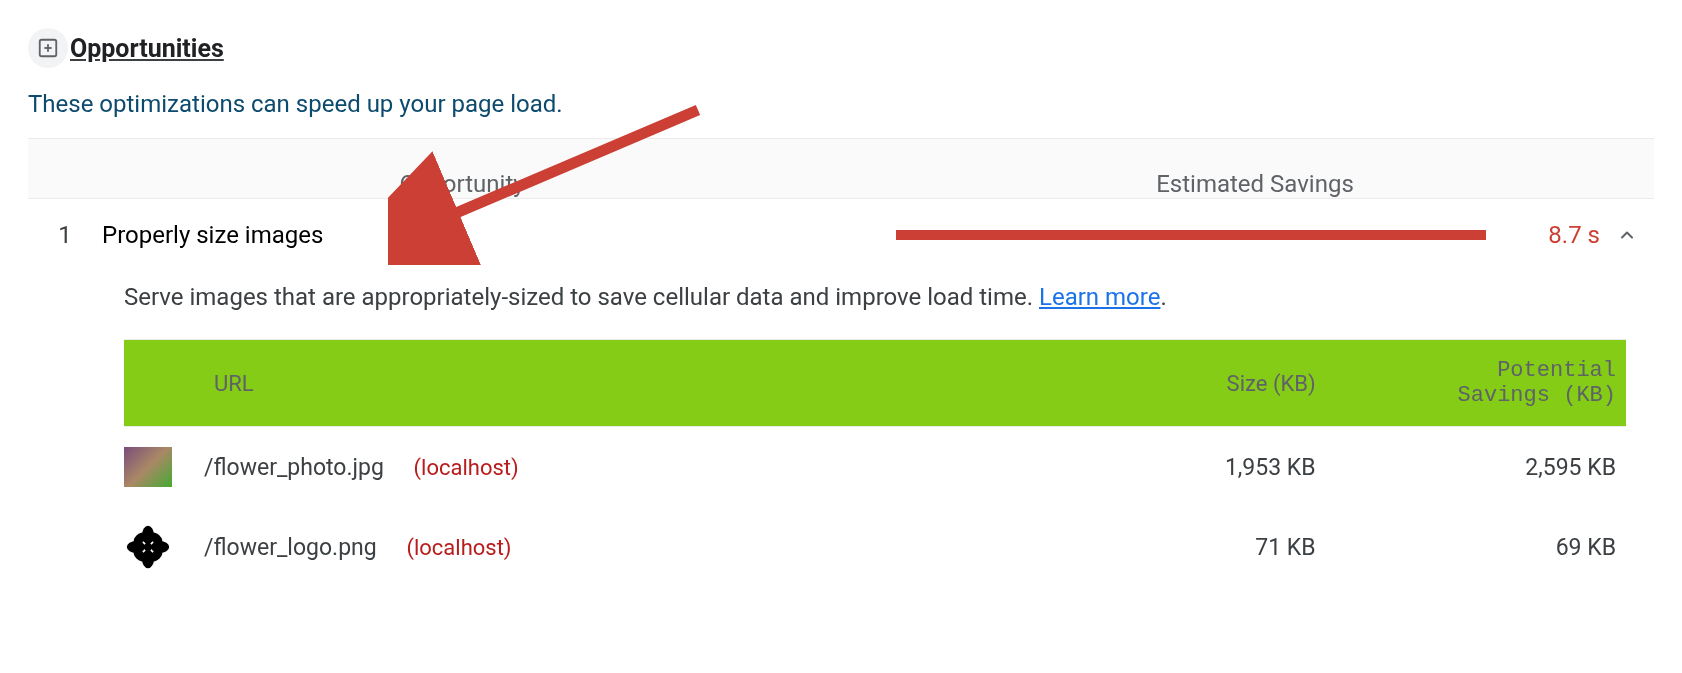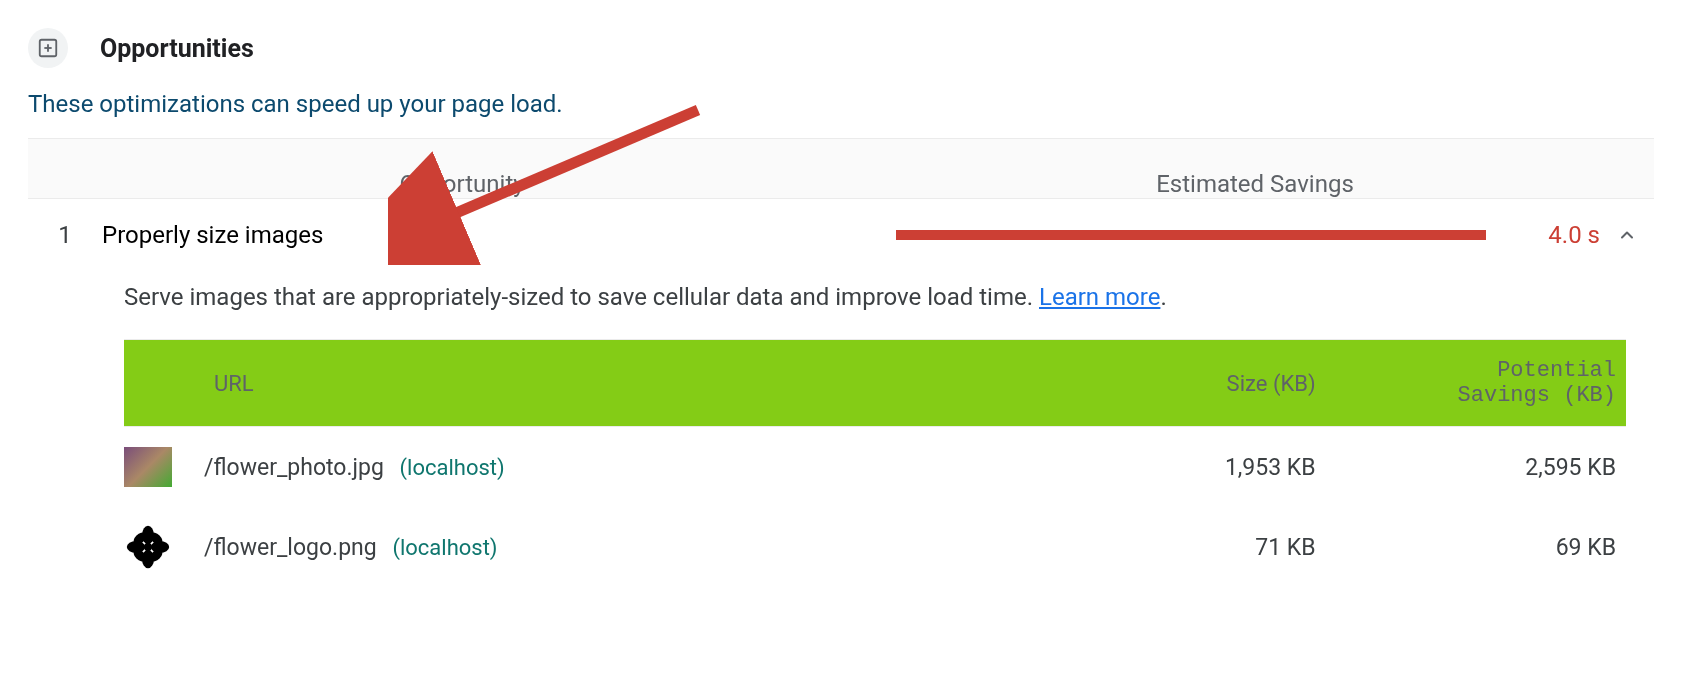--- a/index.html
+++ b/index.html
@@ -6,21 +6,21 @@
     body {
       font-family: -apple-system, BlinkMacSystemFont, 'Segoe UI', Roboto, Helvetica, Arial, sans-serif;
       color: #3c4043;
       width: 1682px;
       height: 673px;
       padding: 28px 28px 0 28px;
       position: relative;
       background: #fff;
     }
 
-    .section-header { display: flex; align-items: center; gap: 32px; }
+    .section-header { display: flex; align-items: center; gap: 2px; text-decoration: underline; }
     .icon-circle {
       width: 40px; height: 40px; border-radius: 50%; background: #f1f3f4;
       display: flex; align-items: center; justify-content: center;
     }
     .section-title { font-size: 25px; font-weight: 700; color: #202124; }
     .subtitle { margin-top: 22px; font-size: 24px; color: #0c4a6e; }
 
     .audits { margin-top: 20px; }
     .columns-row {
       display: flex; background: #fafafa; border-top: 1px solid #ebebeb; border-bottom: 1px solid #ebebeb;
@@ -47,21 +47,21 @@
 
     .tbl { margin-top: 28px; border-collapse: collapse; width: 100%; }
     .tbl-headrow { background: #84cc16; }
     .tbl-headrow th {
       font-size: 22px; font-weight: 400; color: #5f6368;
       padding: 18px 10px; text-align: right; border-top: 1px solid #ebebeb; border-bottom: 1px solid #ebebeb;
     }
     .tbl-headrow th:first-child { text-align: left; padding-left: 90px; }
     .tbl td { font-size: 23px; color: #3c4043; padding: 20px 10px; text-align: right; }
     .tbl td:first-child { text-align: left; padding-left: 0; display: flex; align-items: center; gap: 32px; }
-    .tbl .host { color: #0f766e; font-size: 22px; margin-left: 10px; }
+    .tbl .host { color: #b91c1c; font-size: 22px; margin-left: 24px; }
     .thumb { min-width: 48px; width: 48px; height: 40px; display:flex; align-items:center; justify-content:center; }
     .thumb.photo { background: linear-gradient(135deg,#7a4d7a 0%, #a86 50%, #4a3 100%); }
     .thumb.logo svg { width: 46px; height: 46px; }
 
     .annot-arrow { position: absolute; left: 388px; top: 95px; pointer-events:none; }
 
     th .twoline { display:inline-block; max-width: 210px; text-align:right; }
   </style>
 </head>
 <body>
@@ -84,21 +84,21 @@
     <div class="col-opportunity">Opportunity</div>
     <div class="col-savings">Estimated Savings</div>
   </div>
 
   <div class="opp-row">
     <div class="opp-index">1</div>
     <div class="opp-title">Properly size images</div>
     <div class="opp-bar-cell">
       <div class="opp-bar"></div>
     </div>
-    <div class="opp-value">4.0 s</div>
+    <div class="opp-value">8.7 s</div>
     <div class="opp-caret">
       <svg width="20" height="20" viewBox="0 0 24 24">
           <path d="M6 15 L12 9 L18 15" stroke="#5f6368" stroke-width="2.4" fill="none" stroke-linecap="round" stroke-linejoin="round"></path>
         </svg>
     </div>
   </div>
 
   <div class="opp-detail">
     <div class="opp-desc">
       <span>Serve images that are appropriately-sized to save cellular data and improve load time. </span><a href="#">Learn more</a><span>.</span>

